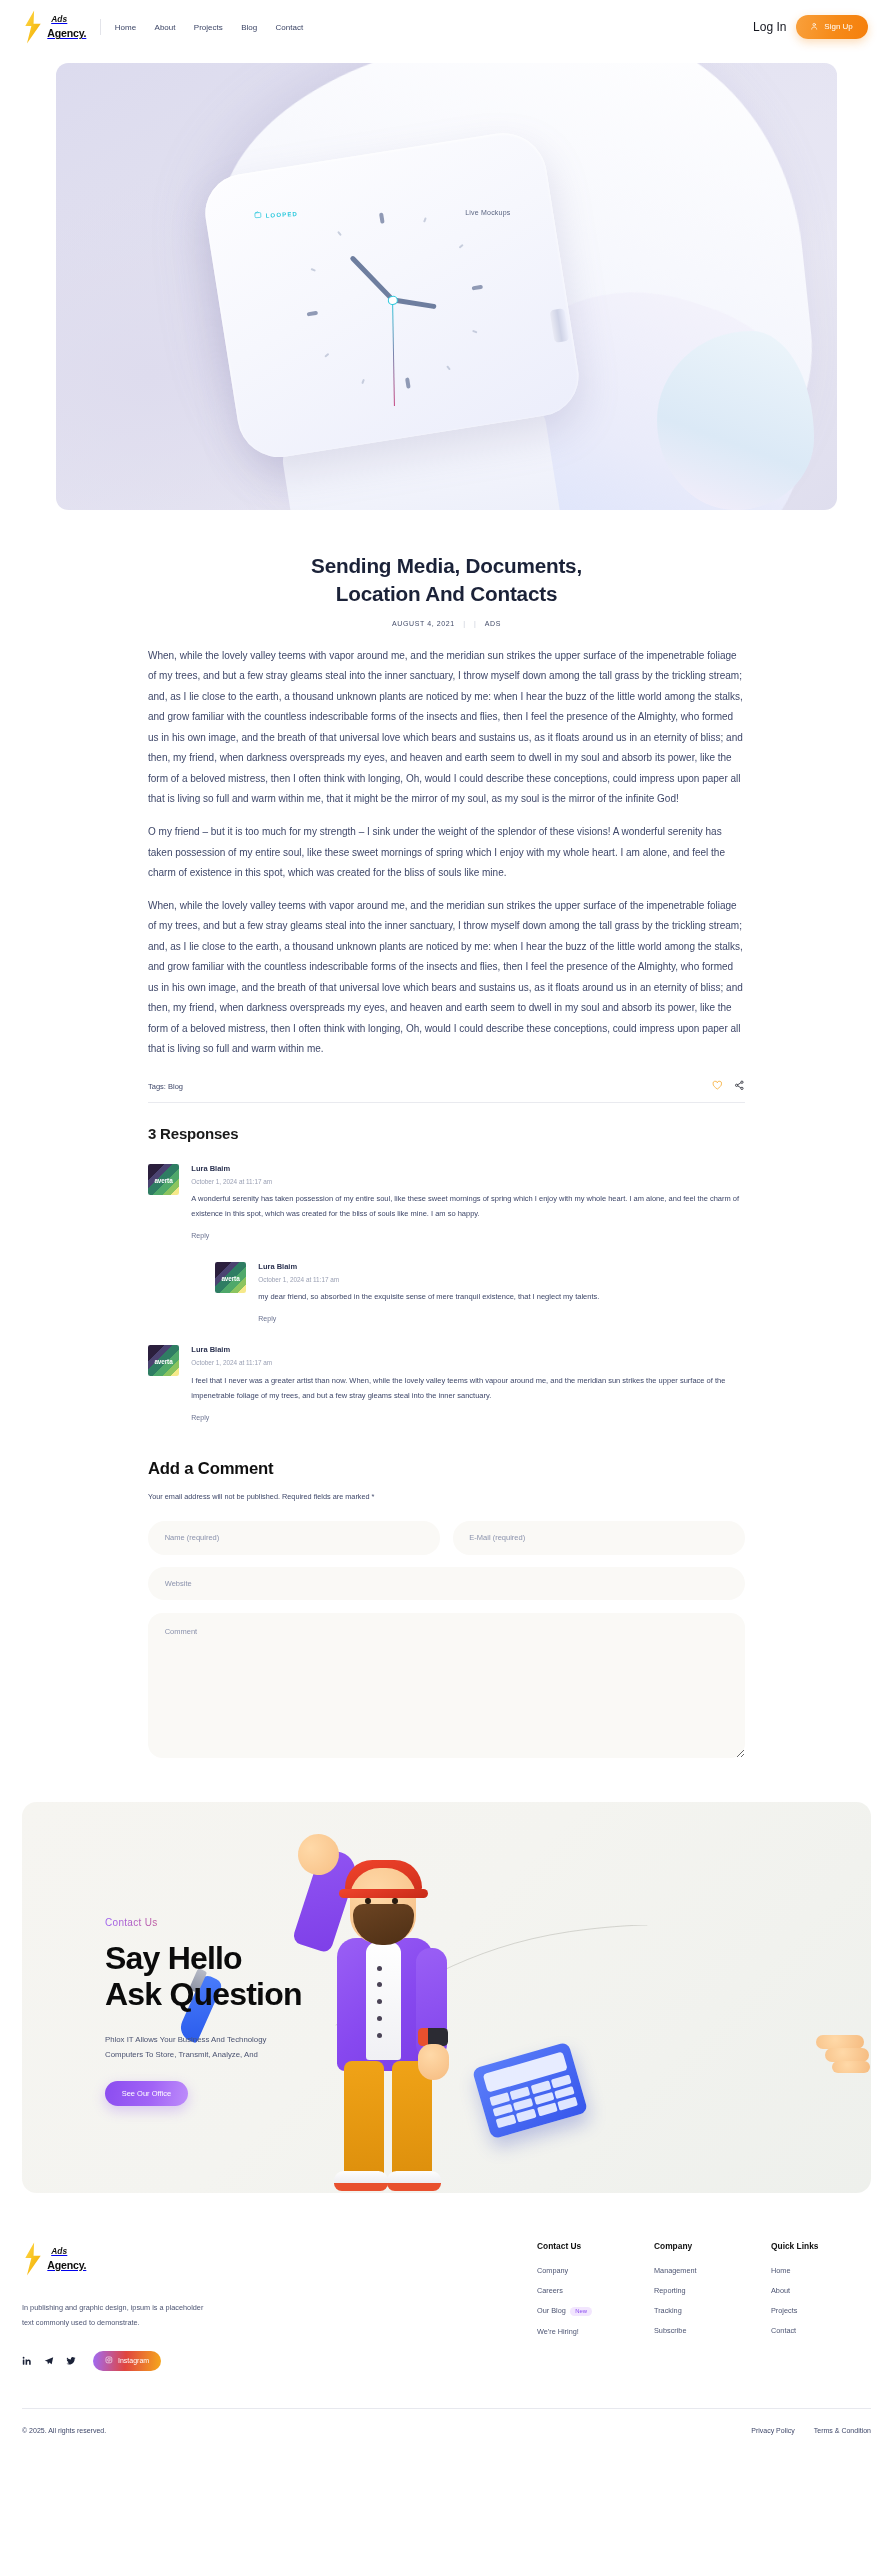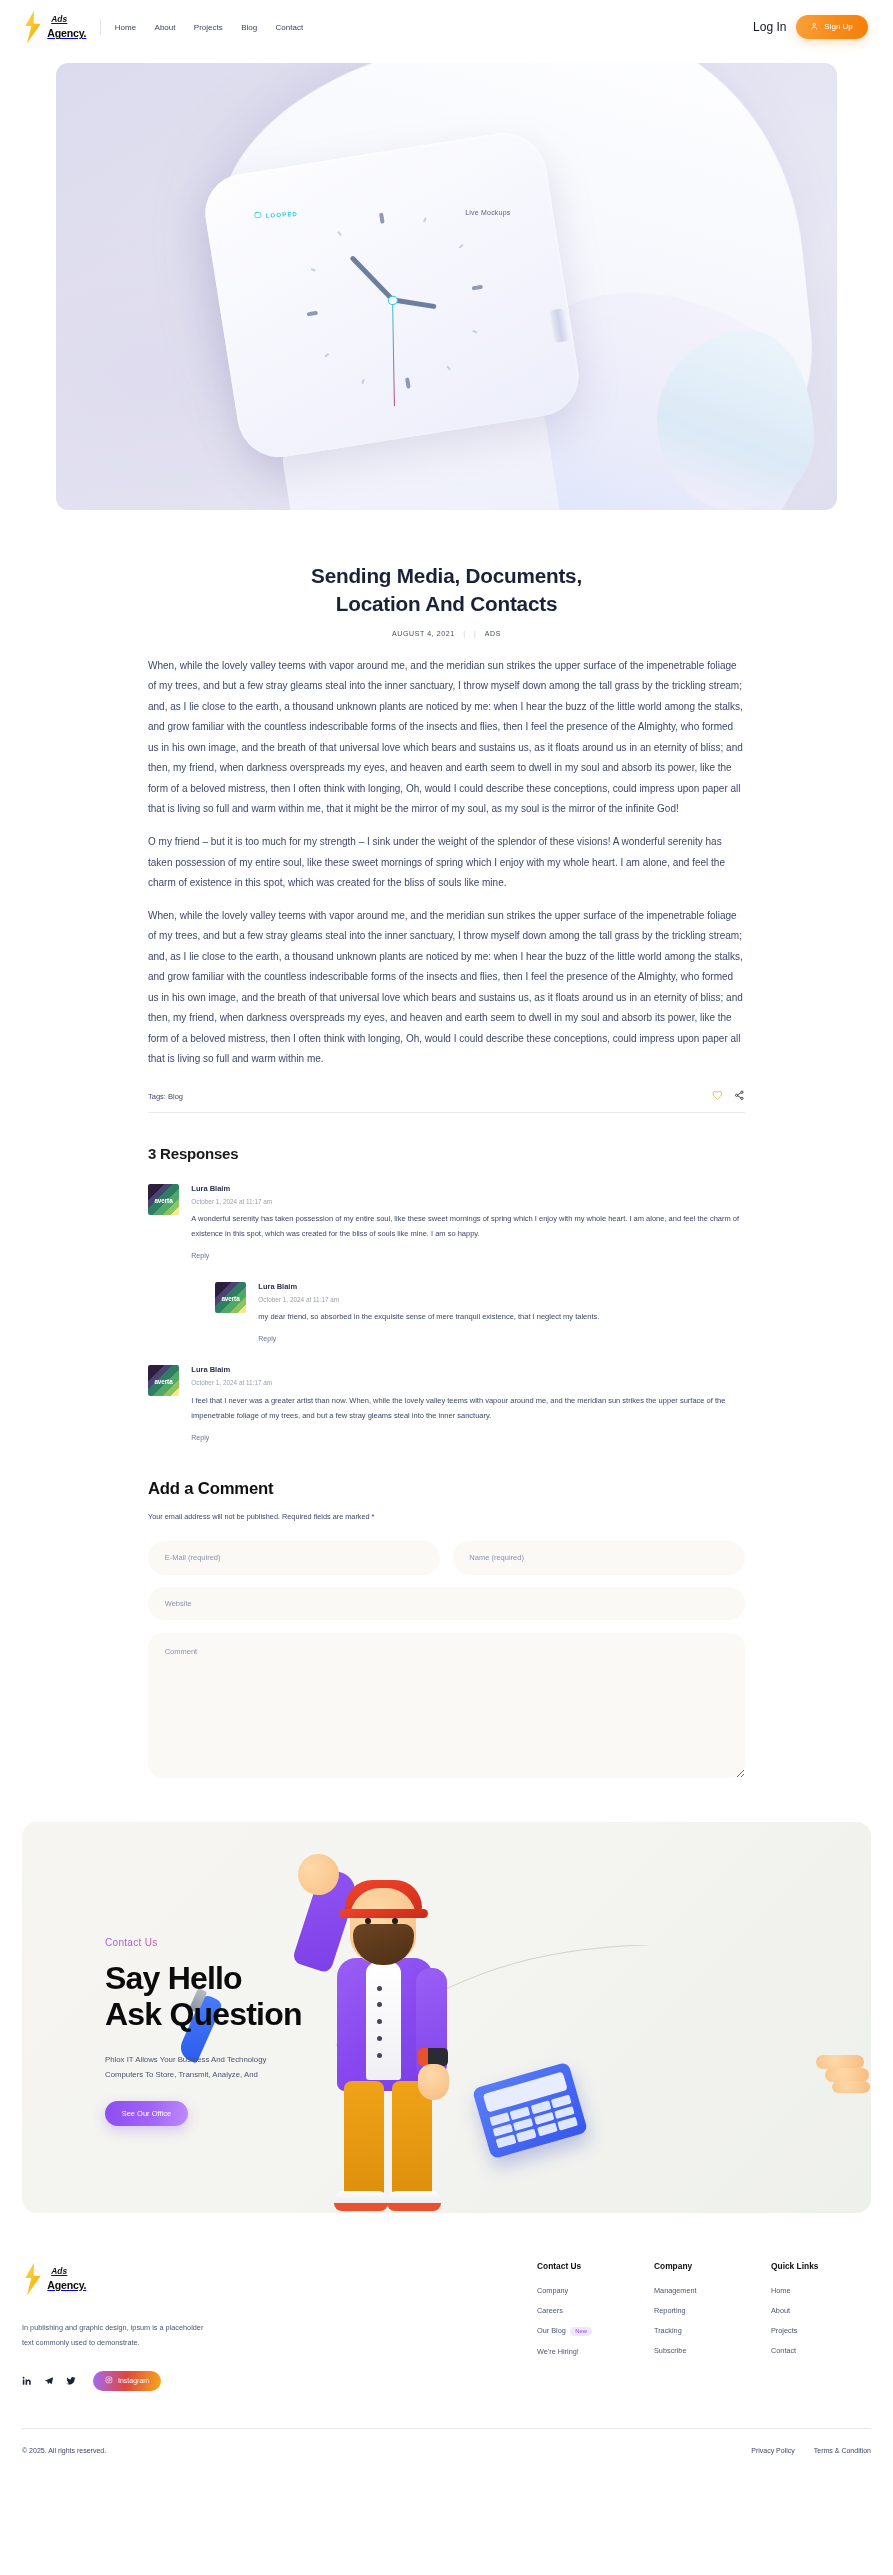--- a/index.html
+++ b/index.html
@@ -97,21 +97,21 @@
     border-radius: 22px 22px 33px 33px; transform: rotate(-9deg);
   }
   .blob-r {
     position:absolute; right:3%; top:60%; width:20%; height:40%;
     background: linear-gradient(200deg,#eef6fb,#dbe9f6 60%,#f6eefb);
     border-radius: 60% 40% 50% 50% / 50% 60% 40% 50%;
     filter: blur(0.2px);
   }
 
   
-  .article { width: 597px; margin: 12px auto; padding-top: 40px; }
+  .article { width: 597px; margin: 2px auto; padding-top: 40px; }
   .post-title {
     text-align: center; font-size: 20.7px; line-height: 1.34; font-weight: 700;
     color: #1b2238; letter-spacing: -0.2px;
   }
   .post-meta {
     text-align: center; margin-top: 12.3px; font-size: 7px; letter-spacing: 0.6px;
     color: #424b68; display: flex; justify-content: center; align-items: center; gap: 8.4px;
   }
   .meta-sep { color: #c8ccd8; }
   .post-body { margin-top: 19px; }
@@ -440,22 +440,22 @@
       <div class="c-text">I feel that I never was a greater artist than now. When, while the lovely valley teems with vapour around me, and the meridian sun strikes the upper surface of the impenetrable foliage of my trees, and but a few stray gleams steal into the inner sanctuary.</div>
       <a class="c-reply" href="#">Reply</a>
     </div>
   </div>
 </div>
 
 <div class="form-sec">
   <h2 class="form-title">Add a Comment</h2>
   <div class="form-note">Your email address will not be published. Required fields are marked *</div>
   <div class="row2">
+    <input class="fld" type="text" placeholder="Name (required)" style="">
     <input class="fld" type="email" placeholder="E-Mail (required)" style="">
-    <input class="fld" type="text" placeholder="Name (required)" style="">
   </div>
   <input class="fld full" type="text" placeholder="Website" style="">
   <textarea class="ta" placeholder="Comment" style=""></textarea>
 </div>
 
 <div class="cta-wrap">
   <div class="cta">
 
     <svg class="curve-line" viewBox="0 0 560 230" fill="none">
       <path d="M0 180 C 130 120, 230 40, 420 12 C 490 2, 545 0, 560 0" stroke="#b9b9b2" stroke-width="1"></path>

